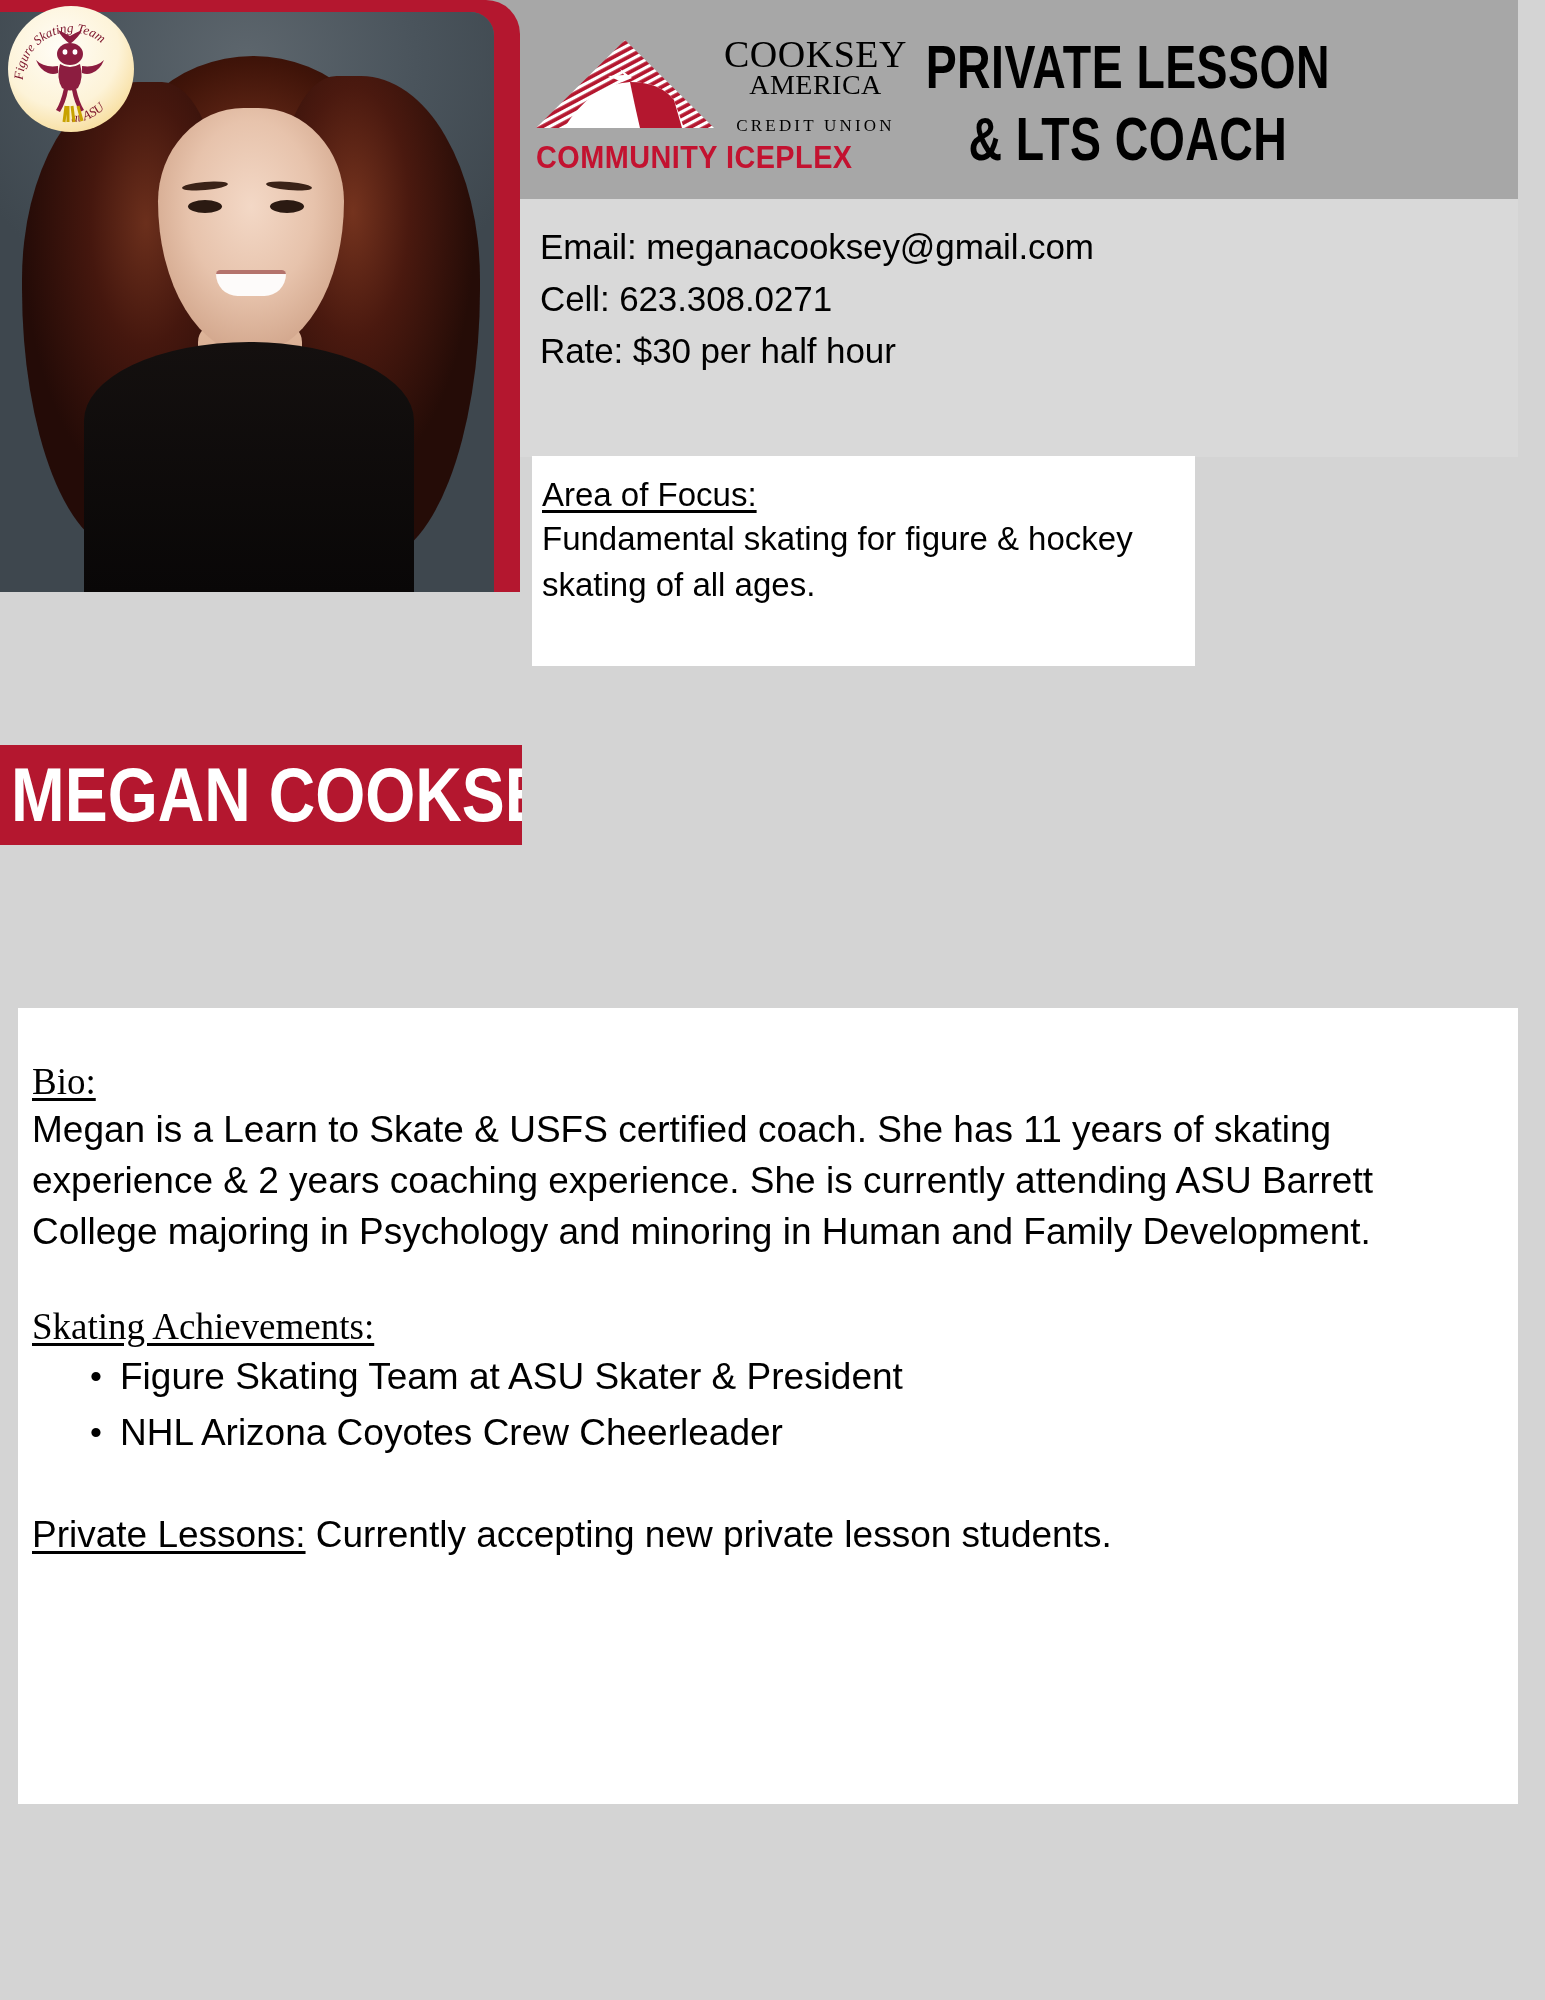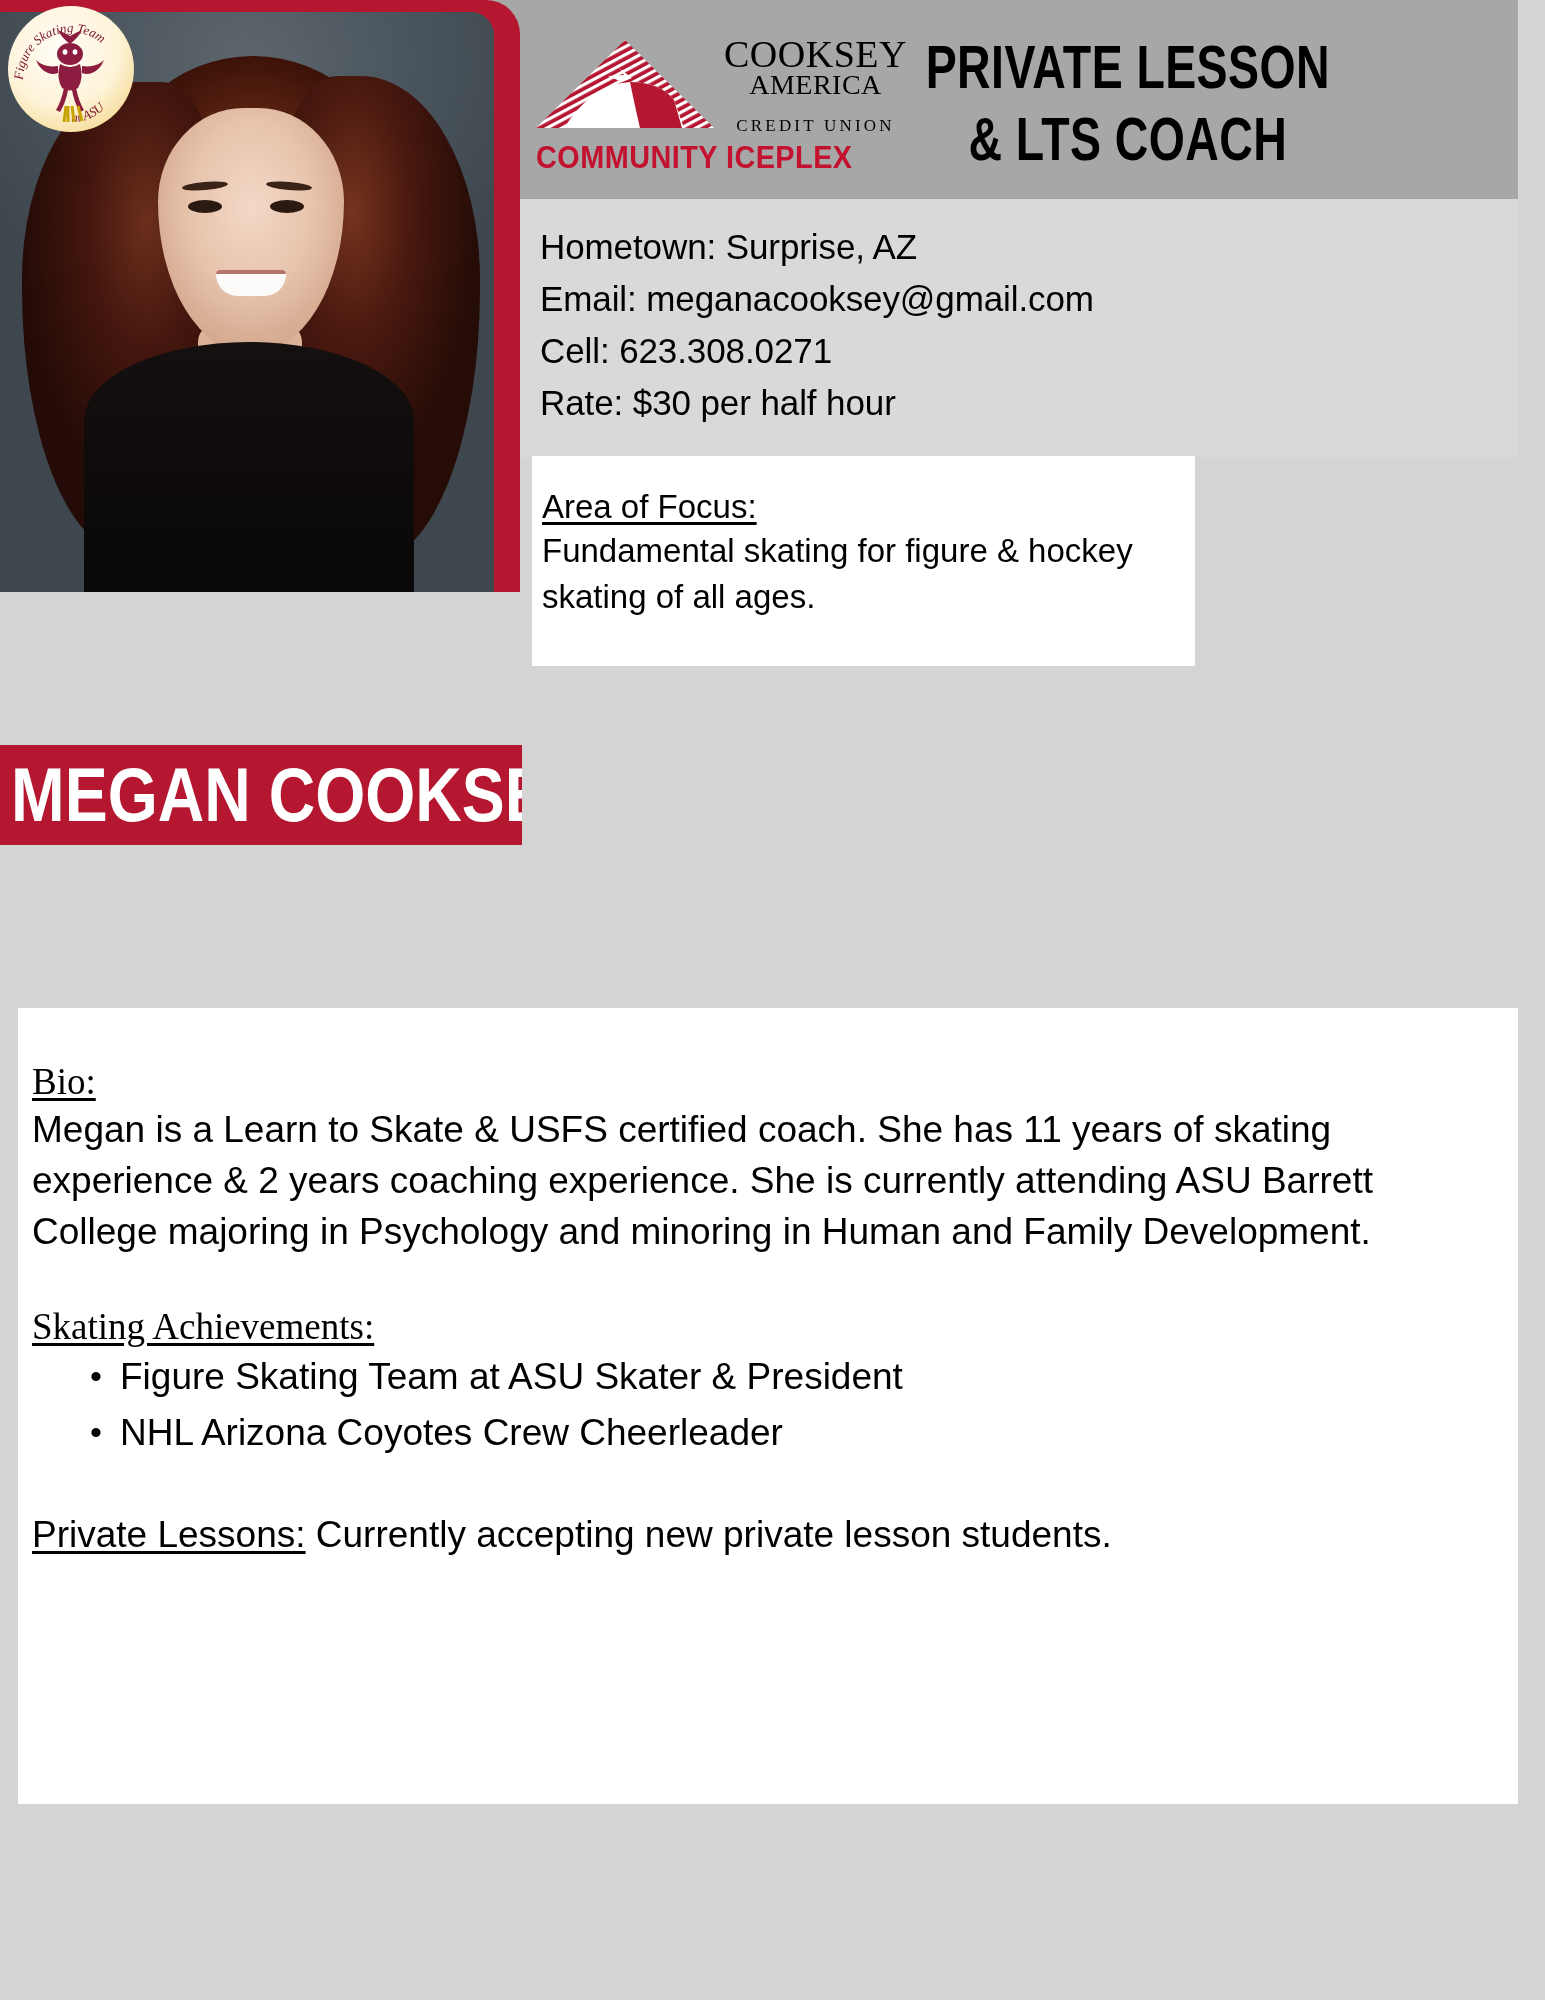--- a/index.html
+++ b/index.html
@@ -195,21 +195,21 @@
     letter-spacing: -0.1px;
   }
 
   
   .focus-box {
     position: absolute;
     left: 532px; top: 456px;
     width: 663px;
     height: 210px;
     background: #ffffff;
-    padding: 32px 14px 0 10px;
+    padding: 20px 14px 0 10px;
   }
   .focus-title {
     font-size: 33px;
     color: #000;
     text-decoration: underline;
     text-underline-offset: 4px;
     margin-bottom: 2px;
   }
   .focus-body {
     font-size: 33px;
@@ -376,21 +376,20 @@
     </div>
     <div class="ma-community">COMMUNITY ICEPLEX</div>
   </div>
 
   <div class="coach-title">
     <span class="t1">PRIVATE LESSON</span>
     <span class="t2">&amp; LTS COACH</span>
   </div>
 
   <div class="contact-box">
-    <p>Hometown: Surprise, AZ</p>
     <p>Email: meganacooksey@gmail.com</p>
     <p>Cell: 623.308.0271</p>
     <p>Rate: $30 per half hour</p>
   </div>
 
   <div class="focus-box">
     <div class="focus-title">Area of Focus:</div>
     <div class="focus-body">Fundamental skating for figure &amp; hockey skating of all ages.</div>
   </div>
 

